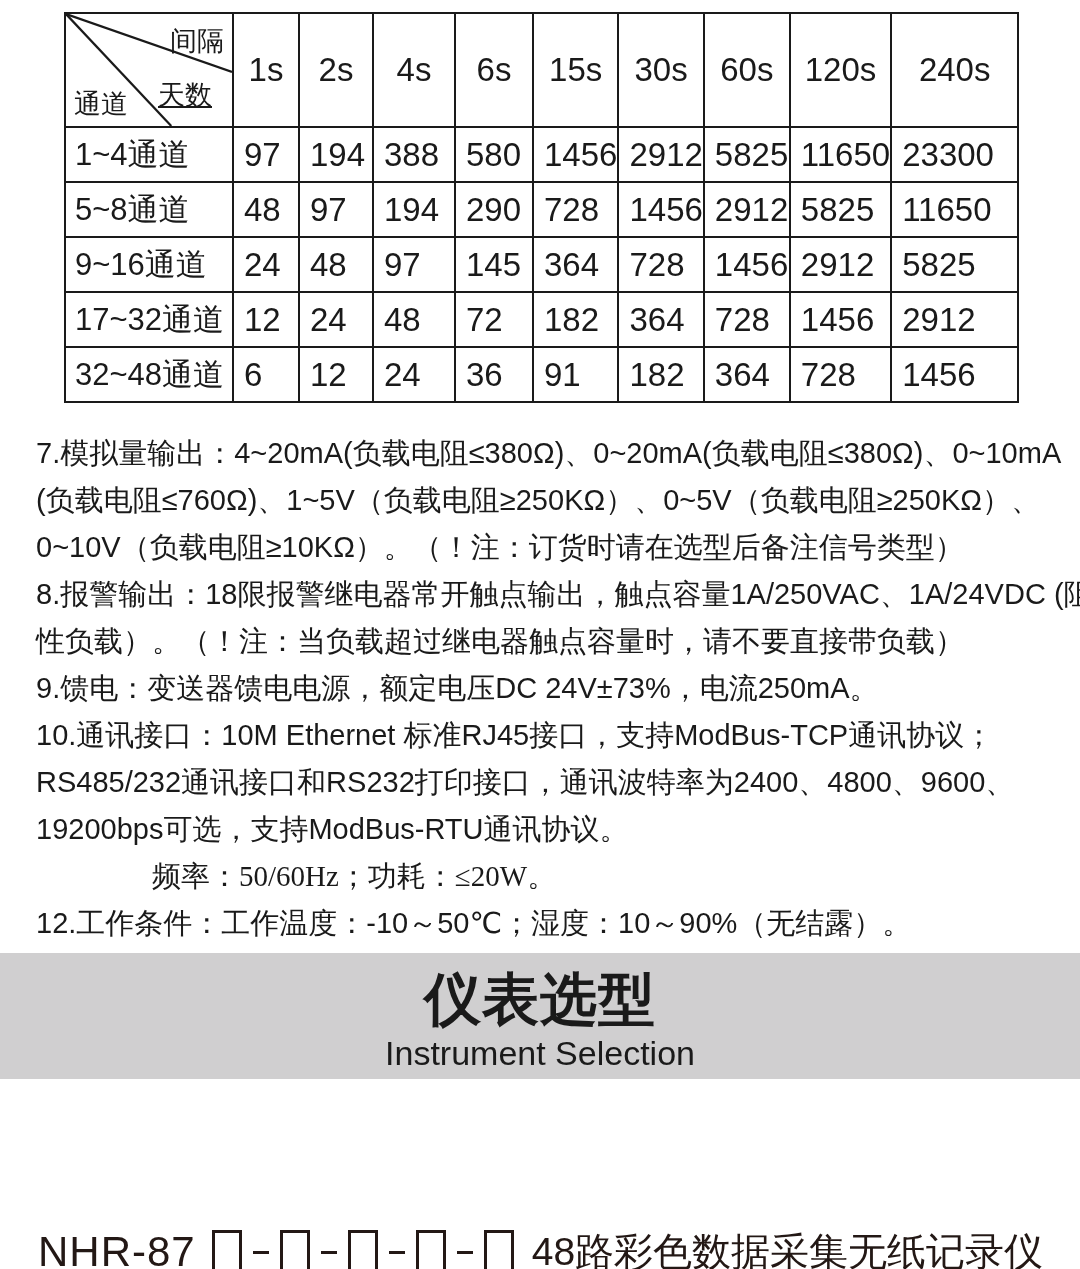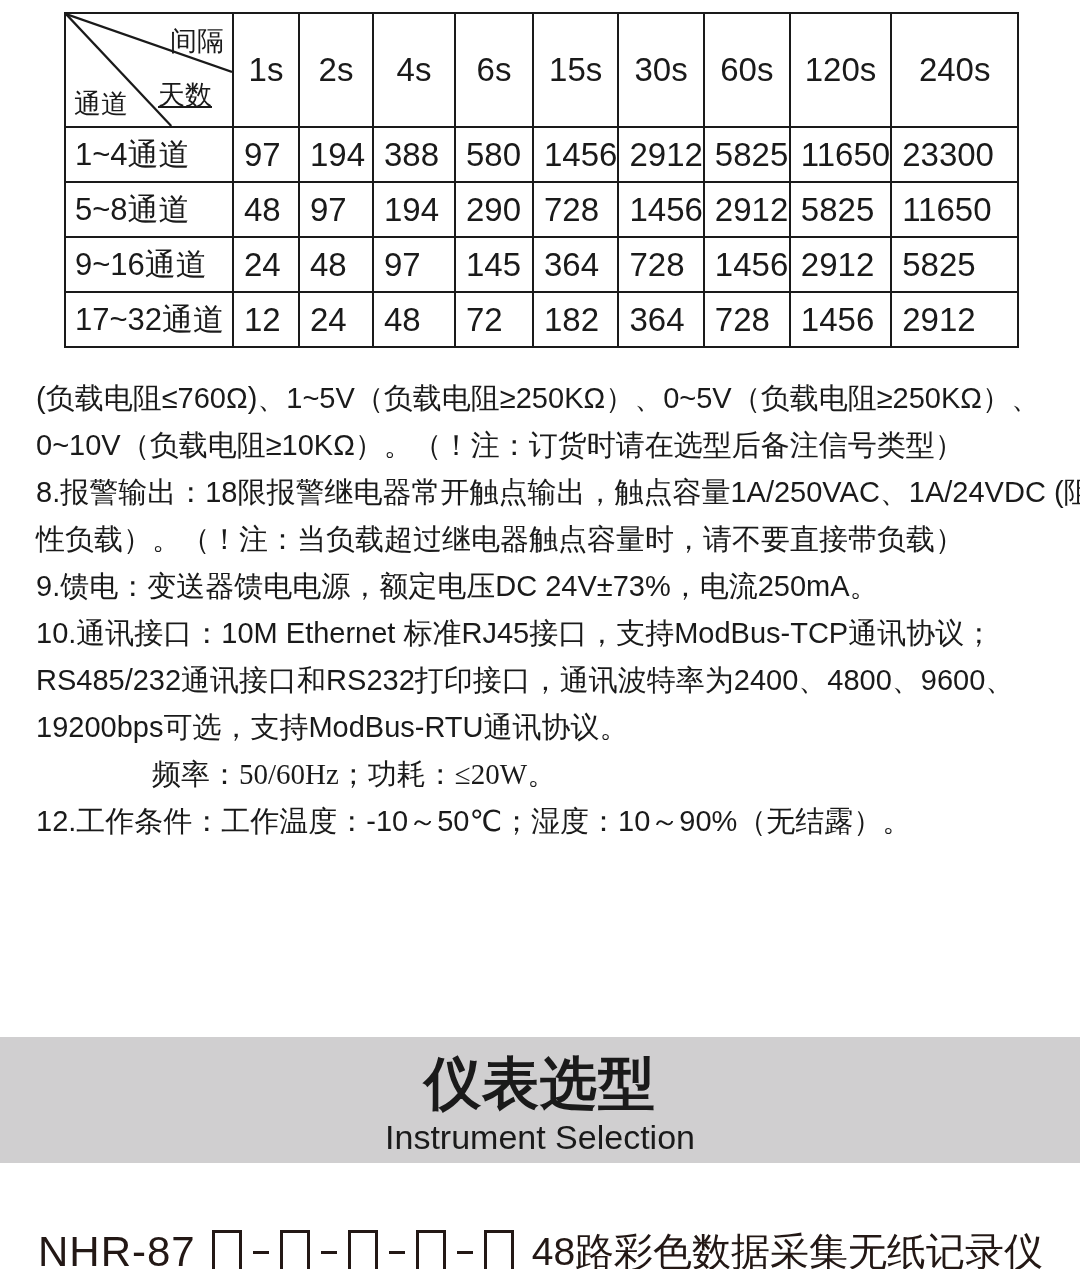--- a/index.html
+++ b/index.html
@@ -54,21 +54,21 @@
     font-size: 29px;
     line-height: 47px;
     white-space: nowrap;
   }
   .spec-line { height: 47px; }
   .spec-line.indent { padding-left: 116px; font-family: Liberation Serif, serif; }
 
   
   .banner {
     position: absolute;
-    left: 0; top: 1025px;
+    left: 0; top: 941px;
     width: 1080px; height: 126px;
     text-align: center;
   }
   .banner-title {
     font-size: 57px;
     font-weight: 600;
     line-height: 1;
     padding-top: 18px;
     letter-spacing: 1px;
   }
@@ -195,24 +195,37 @@
       <td class="num-cell">12</td>
       <td class="num-cell">24</td>
       <td class="num-cell">48</td>
       <td class="num-cell">72</td>
       <td class="num-cell">182</td>
       <td class="num-cell">364</td>
       <td class="num-cell">728</td>
       <td class="num-cell">1456</td>
       <td class="num-cell">2912</td>
     </tr>
+    <tr>
+      <td class="row-label">32~48通道</td>
+      <td class="num-cell">6</td>
+      <td class="num-cell">12</td>
+      <td class="num-cell">24</td>
+      <td class="num-cell">36</td>
+      <td class="num-cell">91</td>
+      <td class="num-cell">182</td>
+      <td class="num-cell">364</td>
+      <td class="num-cell">728</td>
+      <td class="num-cell">1456</td>
+    </tr>
   </tbody>
     </table>
 
   <div class="specs">
+    <div class="spec-line">7.模拟量输出：4~20mA(负载电阻≤380Ω)、0~20mA(负载电阻≤380Ω)、0~10mA</div>
     <div class="spec-line">(负载电阻≤760Ω)、1~5V（负载电阻≥250KΩ）、0~5V（负载电阻≥250KΩ）、</div>
     <div class="spec-line">0~10V（负载电阻≥10KΩ）。（！注：订货时请在选型后备注信号类型）</div>
     <div class="spec-line">8.报警输出：18限报警继电器常开触点输出，触点容量1A/250VAC、1A/24VDC (阻</div>
     <div class="spec-line">性负载）。（！注：当负载超过继电器触点容量时，请不要直接带负载）</div>
     <div class="spec-line">9.馈电：变送器馈电电源，额定电压DC 24V±73%，电流250mA。</div>
     <div class="spec-line">10.通讯接口：10M  Ethernet 标准RJ45接口，支持ModBus-TCP通讯协议；</div>
     <div class="spec-line">RS485/232通讯接口和RS232打印接口，通讯波特率为2400、4800、9600、</div>
     <div class="spec-line">19200bps可选，支持ModBus-RTU通讯协议。</div>
     <div class="spec-line indent">频率：50/60Hz；功耗：≤20W。</div>
     <div class="spec-line">12.工作条件：工作温度：-10～50℃；湿度：10～90%（无结露）。</div>

